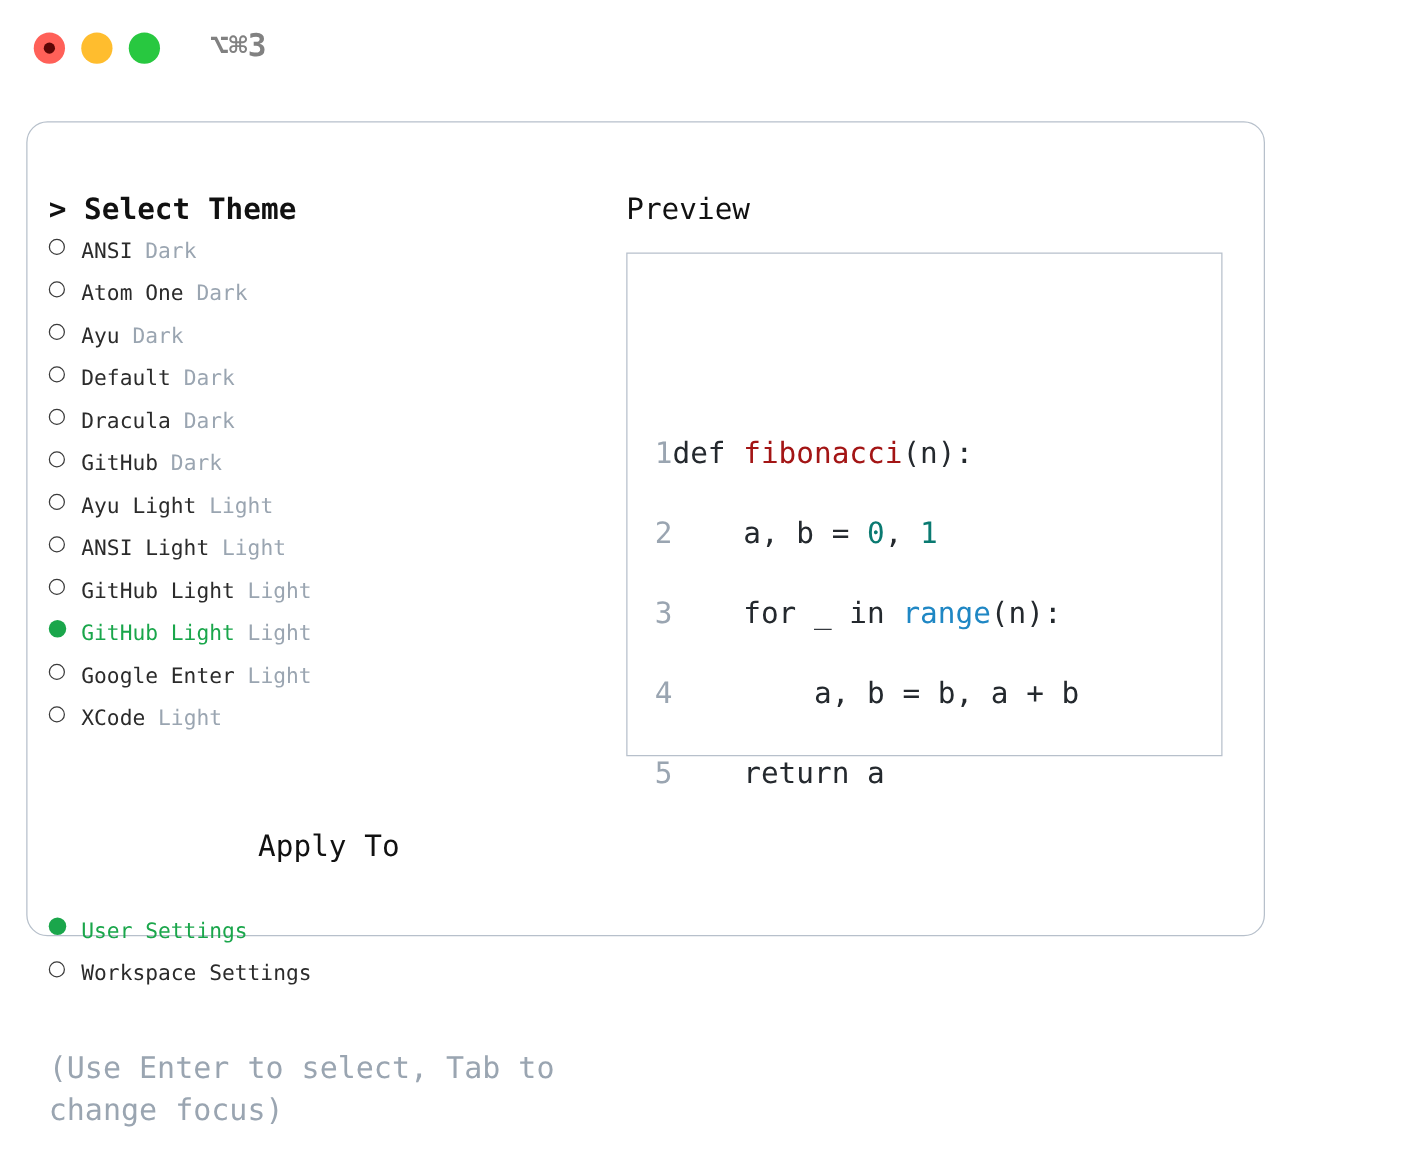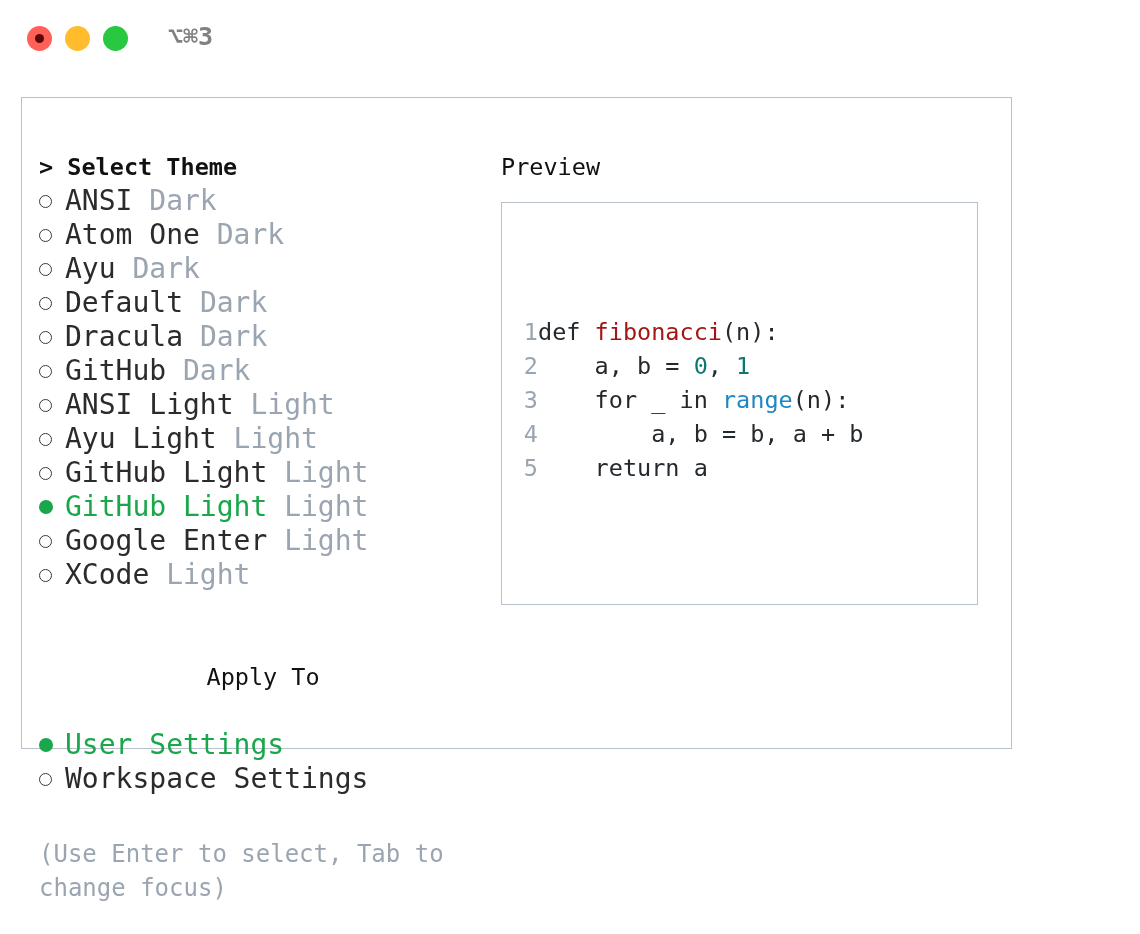--- a/index.html
+++ b/index.html
@@ -71,21 +71,21 @@
   }
 
   
   .panel {
     position: absolute;
     left: 21px;
     top: 97px;
     width: 991px;
     height: 652px;
     border: 1.6px solid #b7c0cb;
-    border-radius: 0;
+    border-radius: 17px;
     box-sizing: border-box;
     background: #ffffff;
   }
 
   .columns {
     position: absolute;
     left: 0; top: 0;
     width: 100%; height: 100%;
   }
 
@@ -99,21 +99,21 @@
 
   .section-title {
     font-size: 23.5px;
     line-height: 34px;
     color: #111111;
     white-space: pre;
   }
   .section-title.bold { font-weight: bold; }
 
   .opt-row {
-    font-size: 28px;
+    font-size: 17px;
     line-height: 34px;
     color: #2b2b2b;
     white-space: pre;
   }
   .marker {
     display: inline-block;
     width: 26px;
   }
   .marker .dot-hollow {
     display: inline-block;
@@ -170,21 +170,21 @@
     position: relative;
   }
   .code {
     position: absolute;
     left: 14px;
     top: 44px;
     font-size: 23.5px;
     line-height: 34px;
     white-space: pre;
   }
-  .code-line { white-space: pre; }
+  .code-line { white-space: pre; margin-top: 30px; }
   .lineno {
     display: inline-block;
     width: 22px;
     text-align: right;
     color: #9aa5b1;
   }
   .tok-plain { color: #24292e; }
   .tok-func  { color: #a31515; }
   .tok-num   { color: #0a7a71; }
   .tok-call  { color: #1f87c4; }
@@ -214,22 +214,22 @@
 
         <div class="section-title bold">&gt; Select Theme</div>
 
         <div id="theme-list">
             <div class="opt-row"><span class="marker"><span class="dot-hollow"></span></span><span class="opt-name">ANSI</span><span> </span><span class="opt-variant">Dark</span></div>
             <div class="opt-row"><span class="marker"><span class="dot-hollow"></span></span><span class="opt-name">Atom One</span><span> </span><span class="opt-variant">Dark</span></div>
             <div class="opt-row"><span class="marker"><span class="dot-hollow"></span></span><span class="opt-name">Ayu</span><span> </span><span class="opt-variant">Dark</span></div>
             <div class="opt-row"><span class="marker"><span class="dot-hollow"></span></span><span class="opt-name">Default</span><span> </span><span class="opt-variant">Dark</span></div>
             <div class="opt-row"><span class="marker"><span class="dot-hollow"></span></span><span class="opt-name">Dracula</span><span> </span><span class="opt-variant">Dark</span></div>
             <div class="opt-row"><span class="marker"><span class="dot-hollow"></span></span><span class="opt-name">GitHub</span><span> </span><span class="opt-variant">Dark</span></div>
+            <div class="opt-row"><span class="marker"><span class="dot-hollow"></span></span><span class="opt-name">Ayu Light</span><span> </span><span class="opt-variant">Light</span></div>
             <div class="opt-row"><span class="marker"><span class="dot-hollow"></span></span><span class="opt-name">ANSI Light</span><span> </span><span class="opt-variant">Light</span></div>
-            <div class="opt-row"><span class="marker"><span class="dot-hollow"></span></span><span class="opt-name">Ayu Light</span><span> </span><span class="opt-variant">Light</span></div>
             <div class="opt-row"><span class="marker"><span class="dot-hollow"></span></span><span class="opt-name">GitHub Light</span><span> </span><span class="opt-variant">Light</span></div>
             <div class="opt-row"><span class="marker"><span class="dot-filled"></span></span><span class="opt-name sel">GitHub Light</span><span> </span><span class="opt-variant">Light</span></div>
             <div class="opt-row"><span class="marker"><span class="dot-hollow"></span></span><span class="opt-name">Google Enter</span><span> </span><span class="opt-variant">Light</span></div>
             <div class="opt-row"><span class="marker"><span class="dot-hollow"></span></span><span class="opt-name">XCode</span><span> </span><span class="opt-variant">Light</span></div>
           </div>
 
         <div class="spacer-row"></div>
 
         <div class="section-title">
           <span class="marker"></span><span>Apply To</span>

